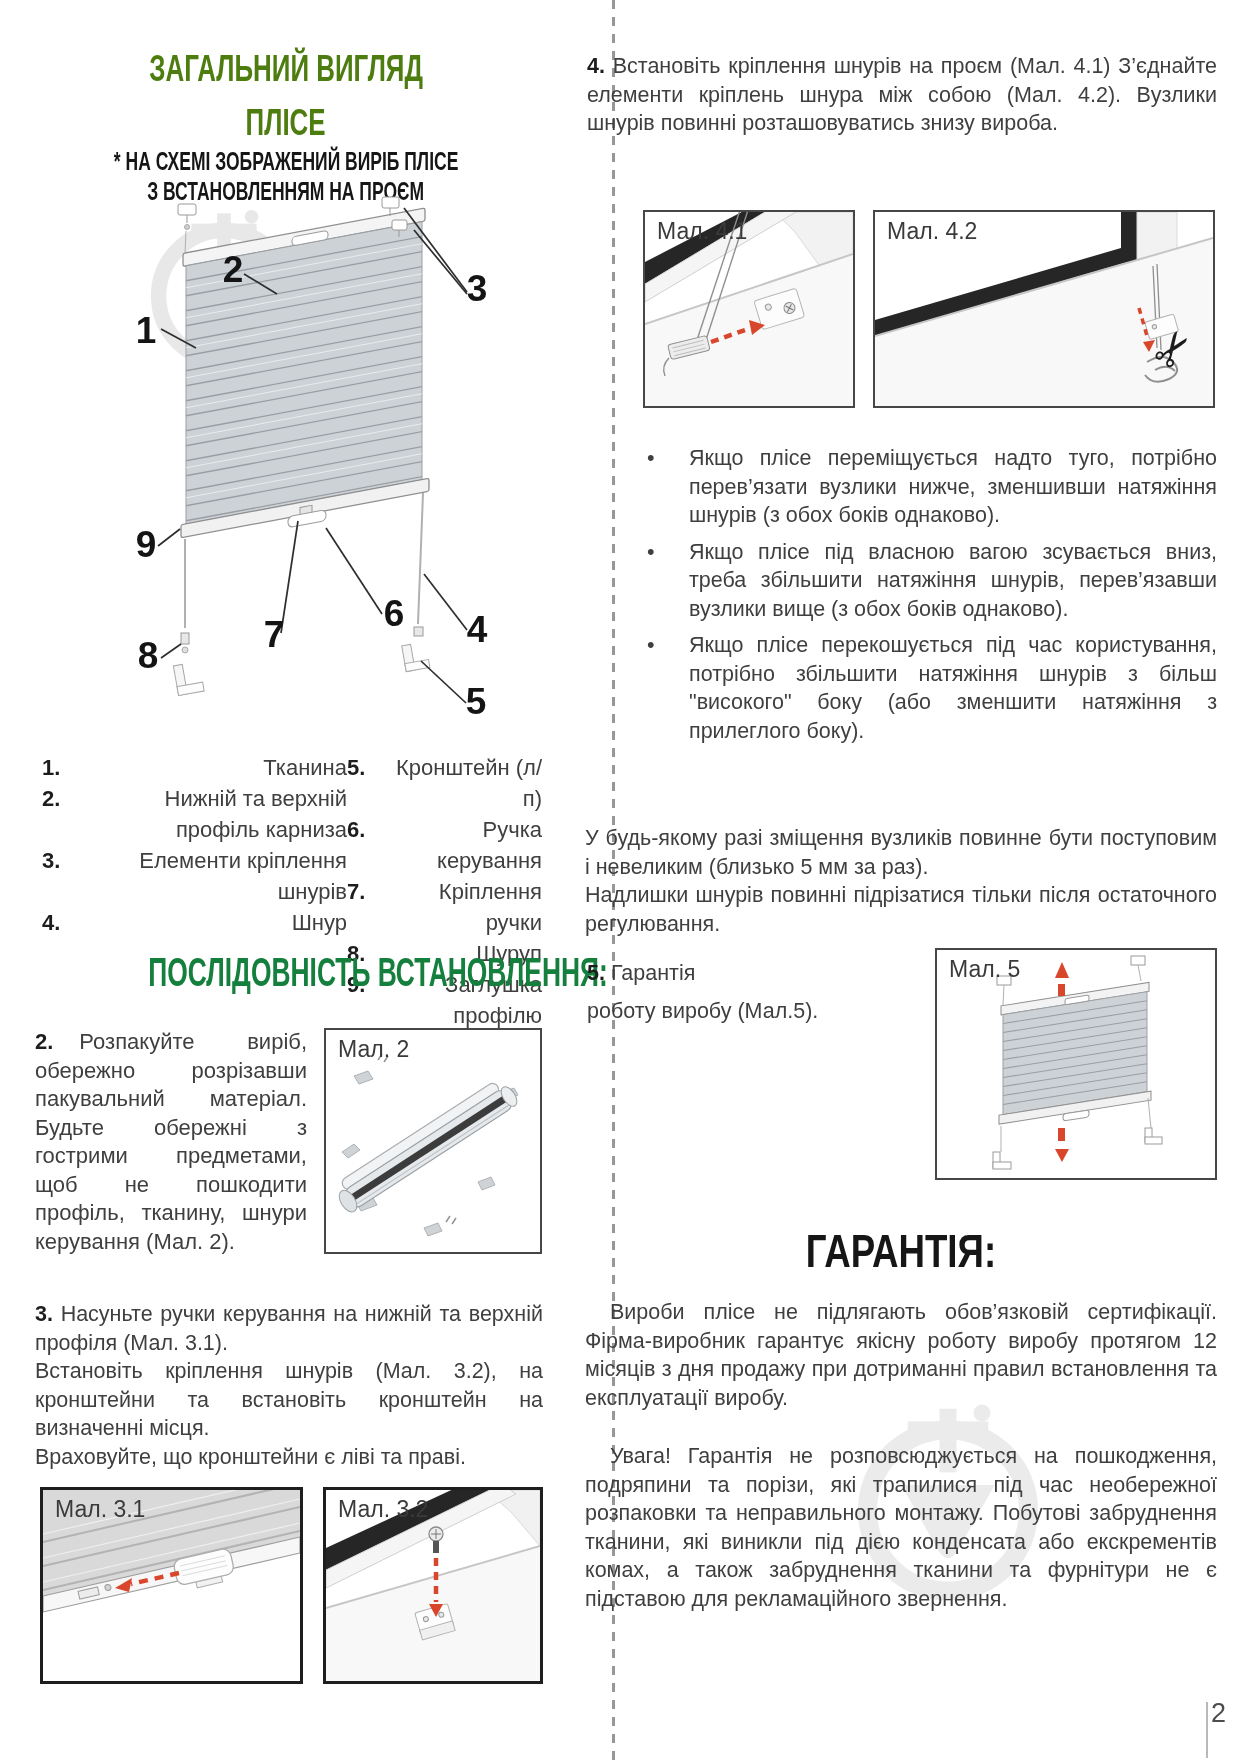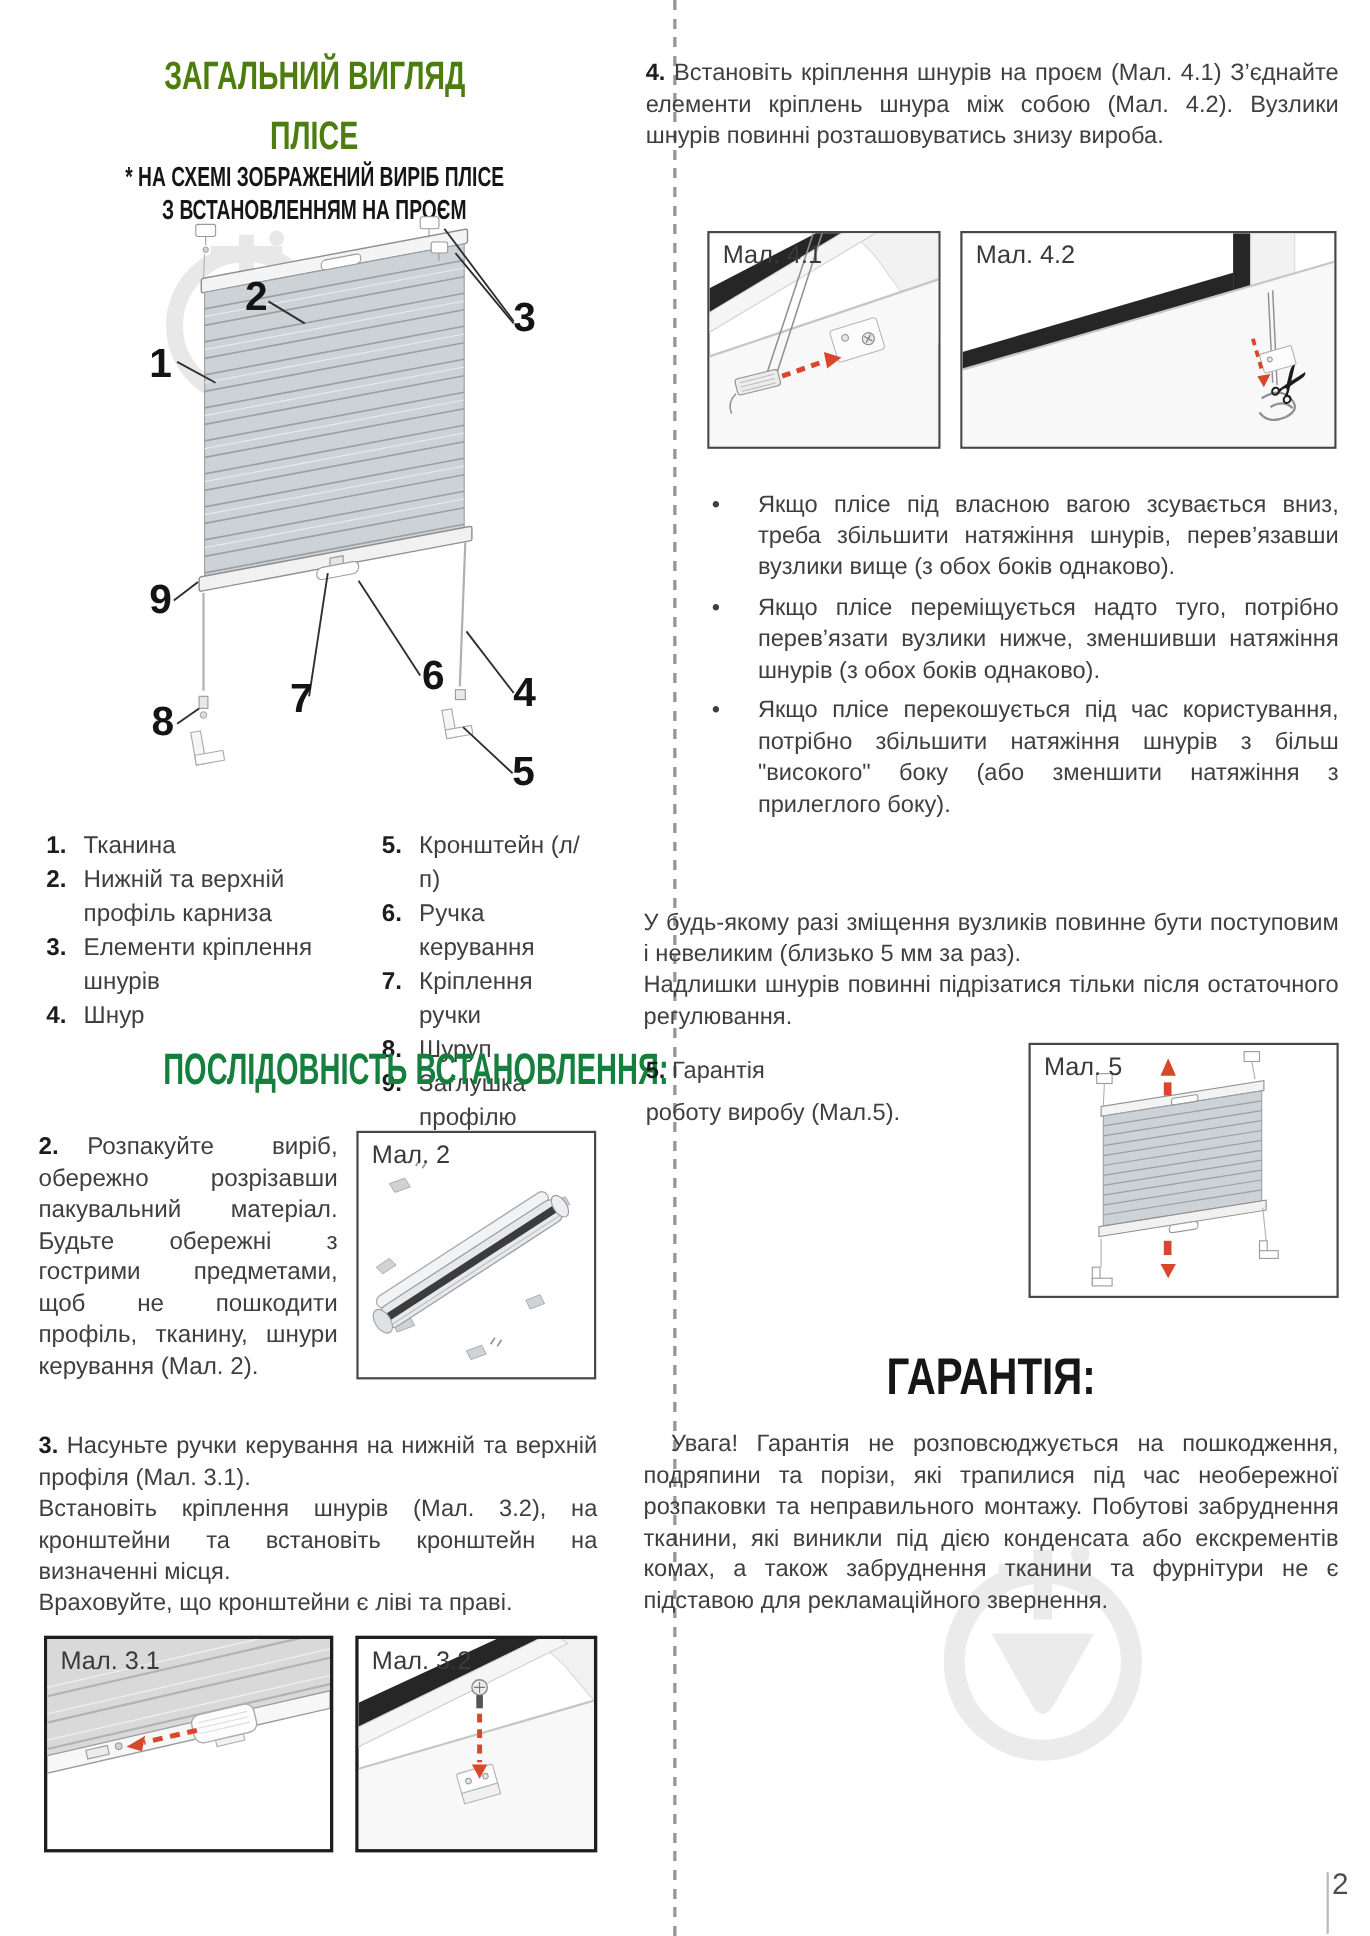--- a/index.html
+++ b/index.html
@@ -21,21 +21,21 @@
   .body-t { font-size:21.5px; line-height:28.5px; }
   .body-t p { margin:0; }
   .stepnum { font-weight:bold; color:#1d1d1d; }
   .gapnum { margin-right:26px; }
   
   .legend { display:flex; font-size:22px; line-height:31px; }
   .lg-col1 { width:305px; }
   .lg-col2 { width:195px; }
   .lgrow { display:flex; }
   .lgnum { font-weight:bold; color:#1d1d1d; width:34px; flex:none; }
-  .lgtxt { flex:1; }
+  .lgtxt { flex:1;text-align:right; }
   
   .figbox { position:relative; background:#fff; box-sizing:content-box; }
   .b2 { border:2px solid #474747; }
   .b3 { border:3px solid #1e1e1e; }
   .fig-label { position:absolute; top:6px; left:12px; font-size:23px; color:#3a3a3a; }
   .figbox svg { display:block; }
   
   ul.bullets { list-style:none; margin:0; padding:0; }
   ul.bullets li { position:relative; padding-left:104px; text-align:justify;
                   font-size:21.5px; line-height:28.5px; margin:0 0 8px 0; }
@@ -383,22 +383,22 @@
           <line x1="264" y1="96" x2="272" y2="124" stroke="#d8472b" stroke-width="3.5" stroke-dasharray="6 5"></line>
           <path d="M268,130 l12,-2 -6,12 z" fill="#d8472b"></path>
         </g>
         <text x="300" y="162" font-size="46" fill="#1c1c1c" transform="rotate(-55 300 162)">✂</text>
       </svg>
       <div class="fig-label">Мал. 4.2</div>
     </div>
   </div>
 
   <ul class="abs bullets" style="left:585px; top:444px; width:632px;">
+    <li><span>Якщо плісе переміщується надто туго, потрібно перев’язати вузлики нижче, зменшивши натяжіння шнурів (з обох боків однаково).</span></li>
     <li><span>Якщо плісе під власною вагою зсувається вниз, треба збільшити натяжіння шнурів, перев’язавши вузлики вище (з обох боків однаково).</span></li>
-    <li><span>Якщо плісе переміщується надто туго, потрібно перев’язати вузлики нижче, зменшивши натяжіння шнурів (з обох боків однаково).</span></li>
     <li><span>Якщо плісе перекошується під час користування, потрібно збільшити натяжіння шнурів з більш "високого" боку (або зменшити натяжіння з прилеглого боку).</span></li>
   </ul>
 
   <div class="abs body-t jtext" style="left:585px; top:824px; width:632px;">
     <p>У будь-якому разі зміщення вузликів повинне бути поступовим і невеликим (близько 5 мм за раз).</p>
     <p>Надлишки шнурів повинні підрізатися тільки після остаточного регулювання.</p>
   </div>
 
   <div class="abs" style="left:587px; top:954px; width:330px; font-size:21.5px; line-height:38px;">
     <div><span class="stepnum">5.</span> <span>Гарантія</span></div>
@@ -456,19 +456,20 @@
     <rect x="46" y="6" width="8" height="30" fill="#dedede"></rect>
     <rect x="31" y="12" width="38" height="8" fill="#dedede"></rect>
     <circle cx="66" cy="8" r="4" fill="#dedede"></circle>
   </svg>
 
   <div class="abs center h2line-w" style="left:585px; top:1226px; width:632px;">
     <span class="cond78">ГАРАНТІЯ:</span>
   </div>
 
   <div class="abs body-t jtext indent" style="left:585px; top:1298px; width:632px;">
+    <p>Вироби плісе не підлягають обов’язковій сертифікації. Фірма-виробник гарантує якісну роботу виробу протягом 12 місяців з дня продажу при дотриманні правил встановлення та експлуатації виробу.</p>
     <p>Увага! Гарантія не розповсюджується на пошкодження, подряпини та порізи, які трапилися під час необережної розпаковки та неправильного монтажу. Побутові забруднення тканини, які виникли під дією конденсата або екскрементів комах, а також забруднення тканини та фурнітури не є підставою для рекламаційного звернення.</p>
   </div>
 
   <div class="pnum-line"></div>
   <div class="pnum">2</div>
 
 </div>
 
 </body></html>

